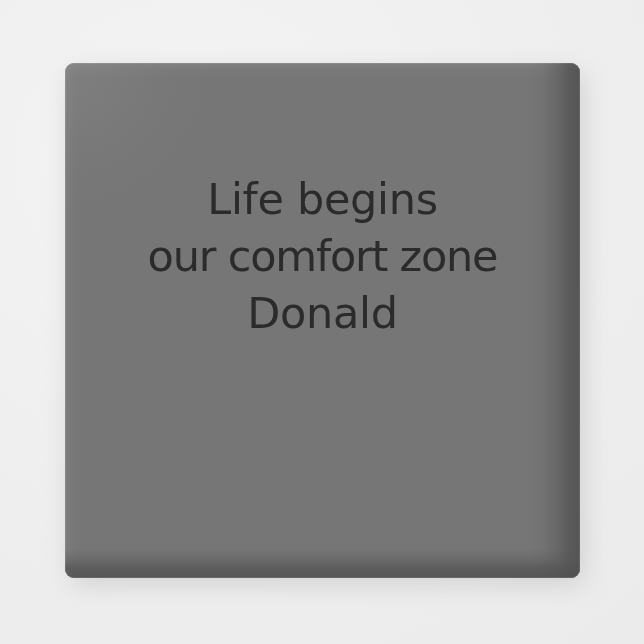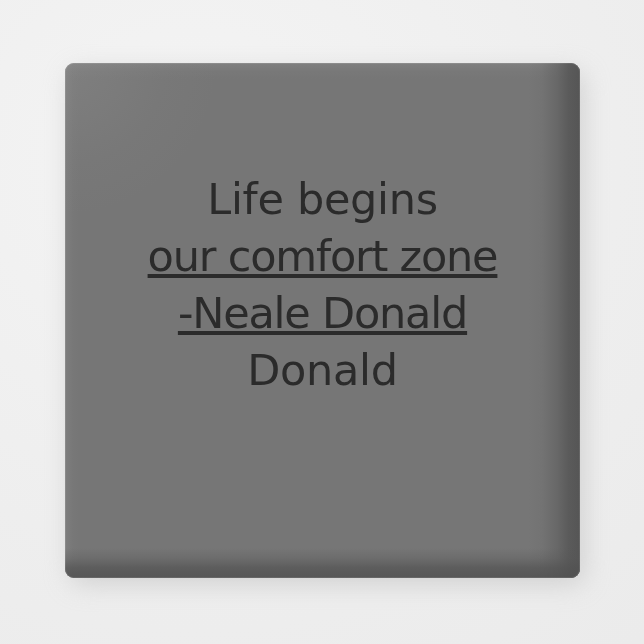--- a/index.html
+++ b/index.html
@@ -147,36 +147,34 @@
     padding: 0 10px;
     -webkit-font-smoothing: antialiased;
     z-index: 4;
   }
   #quote-block .quote-line {
     display: block;
     white-space: nowrap;
   }
   #quote-block .quote-line.tight {
     letter-spacing: -1.2px;
-    text-decoration: underline;
   }
 </style>
 </head>
 <body>
 
 <div id="product-stage">
 
   <div id="magnet-shadow"></div>
 
   <div id="magnet">
 
     <div id="quote-block">
       <span class="quote-line">Life begins</span>
       <span class="quote-line tight">our comfort zone</span>
-      <span class="quote-line tight">-Neale Donald</span>
       <span class="quote-line">Donald</span>
     </div>
 
     <div class="bevel-top"></div>
     <div class="bevel-left"></div>
     <div class="corner-gloss"></div>
     <div class="bevel-right"></div>
     <div class="bevel-bottom"></div>
     <div class="magnet-outline"></div>
 

